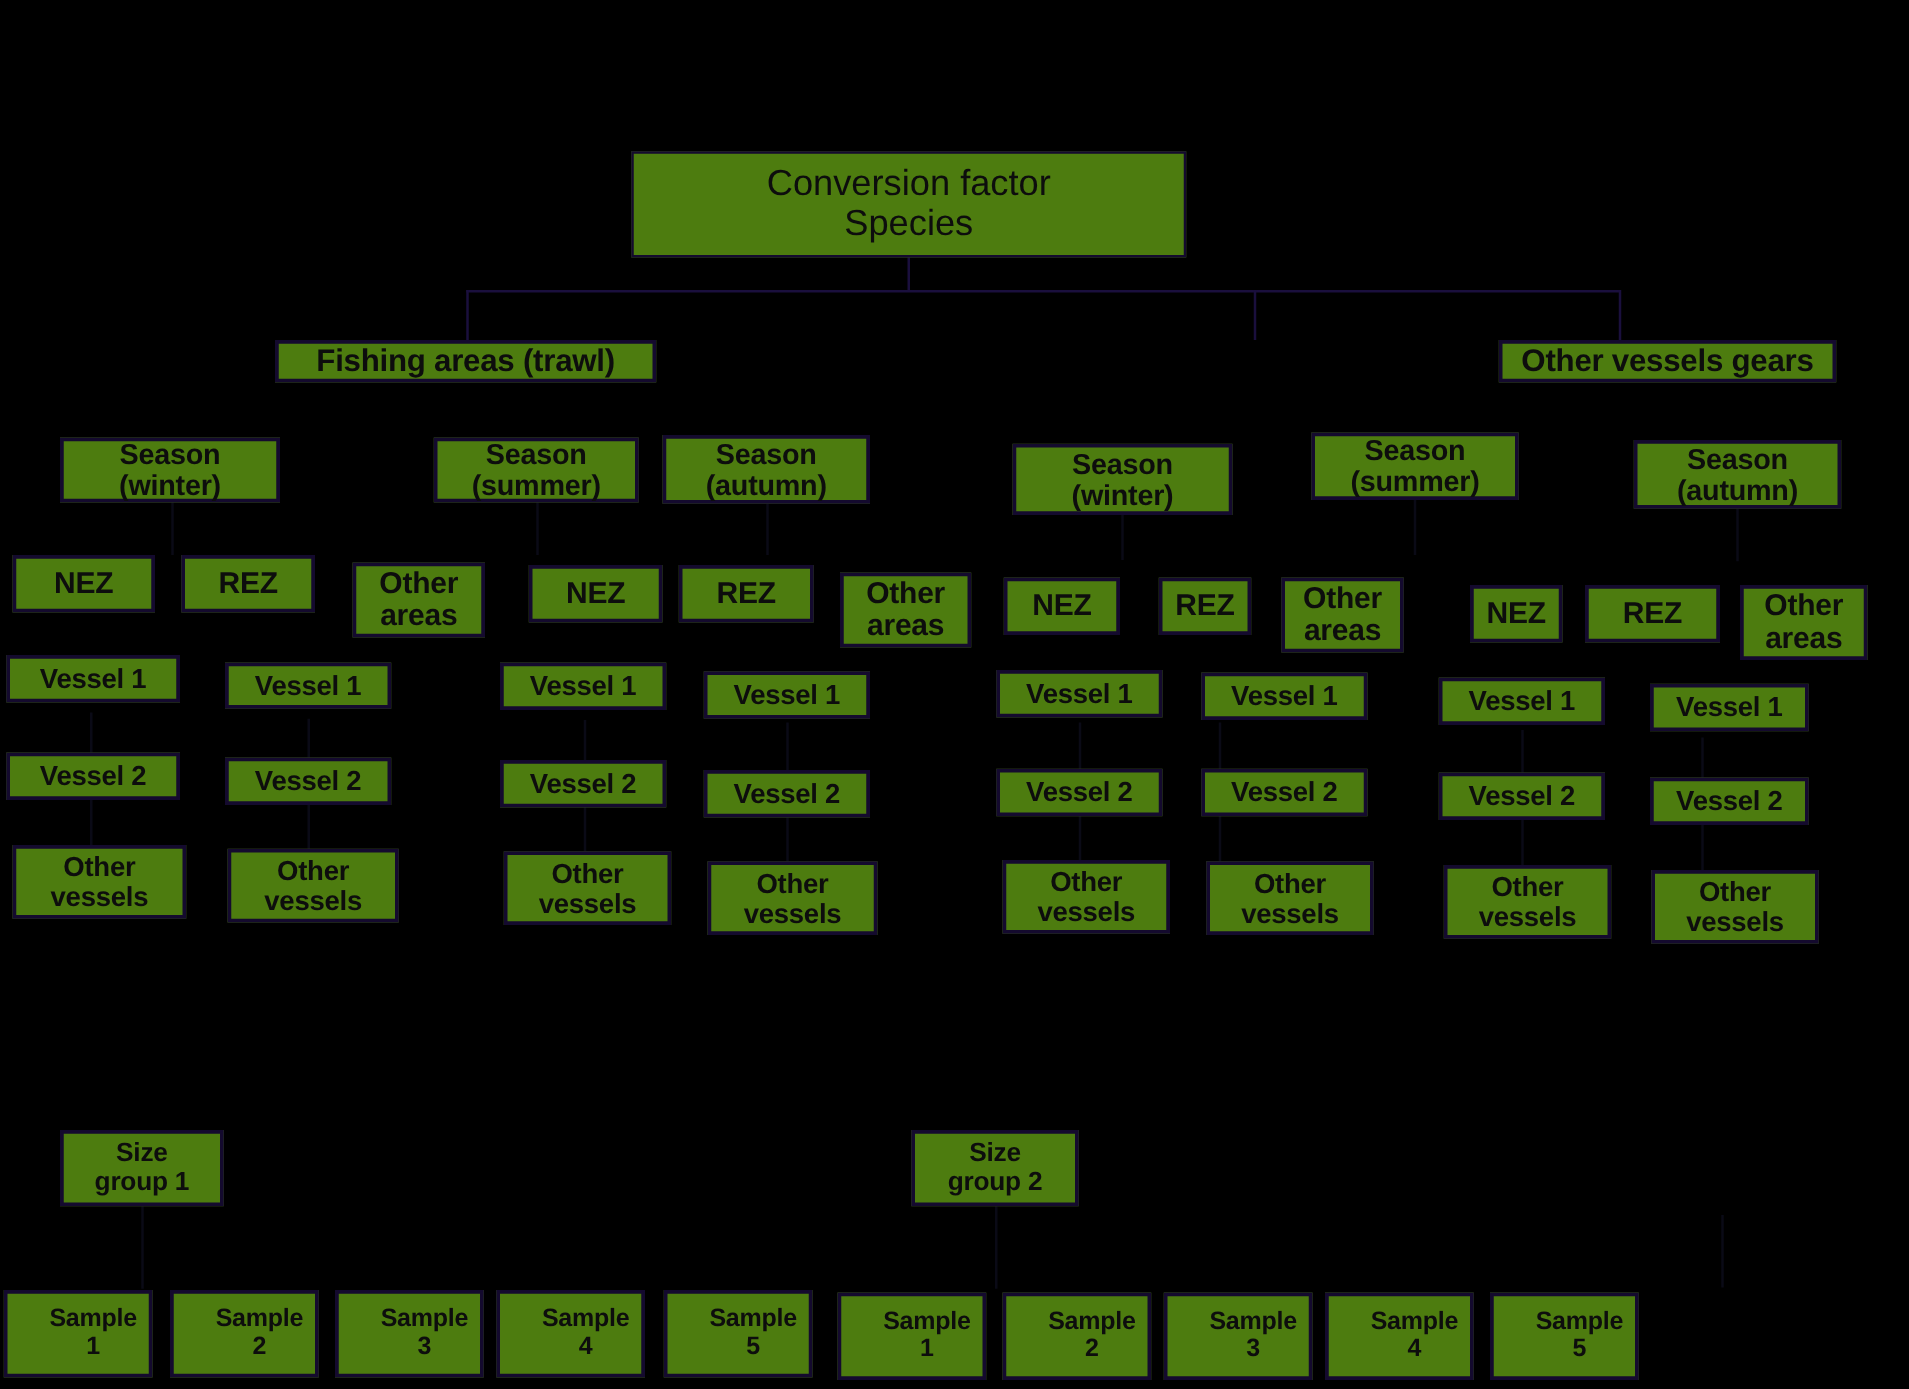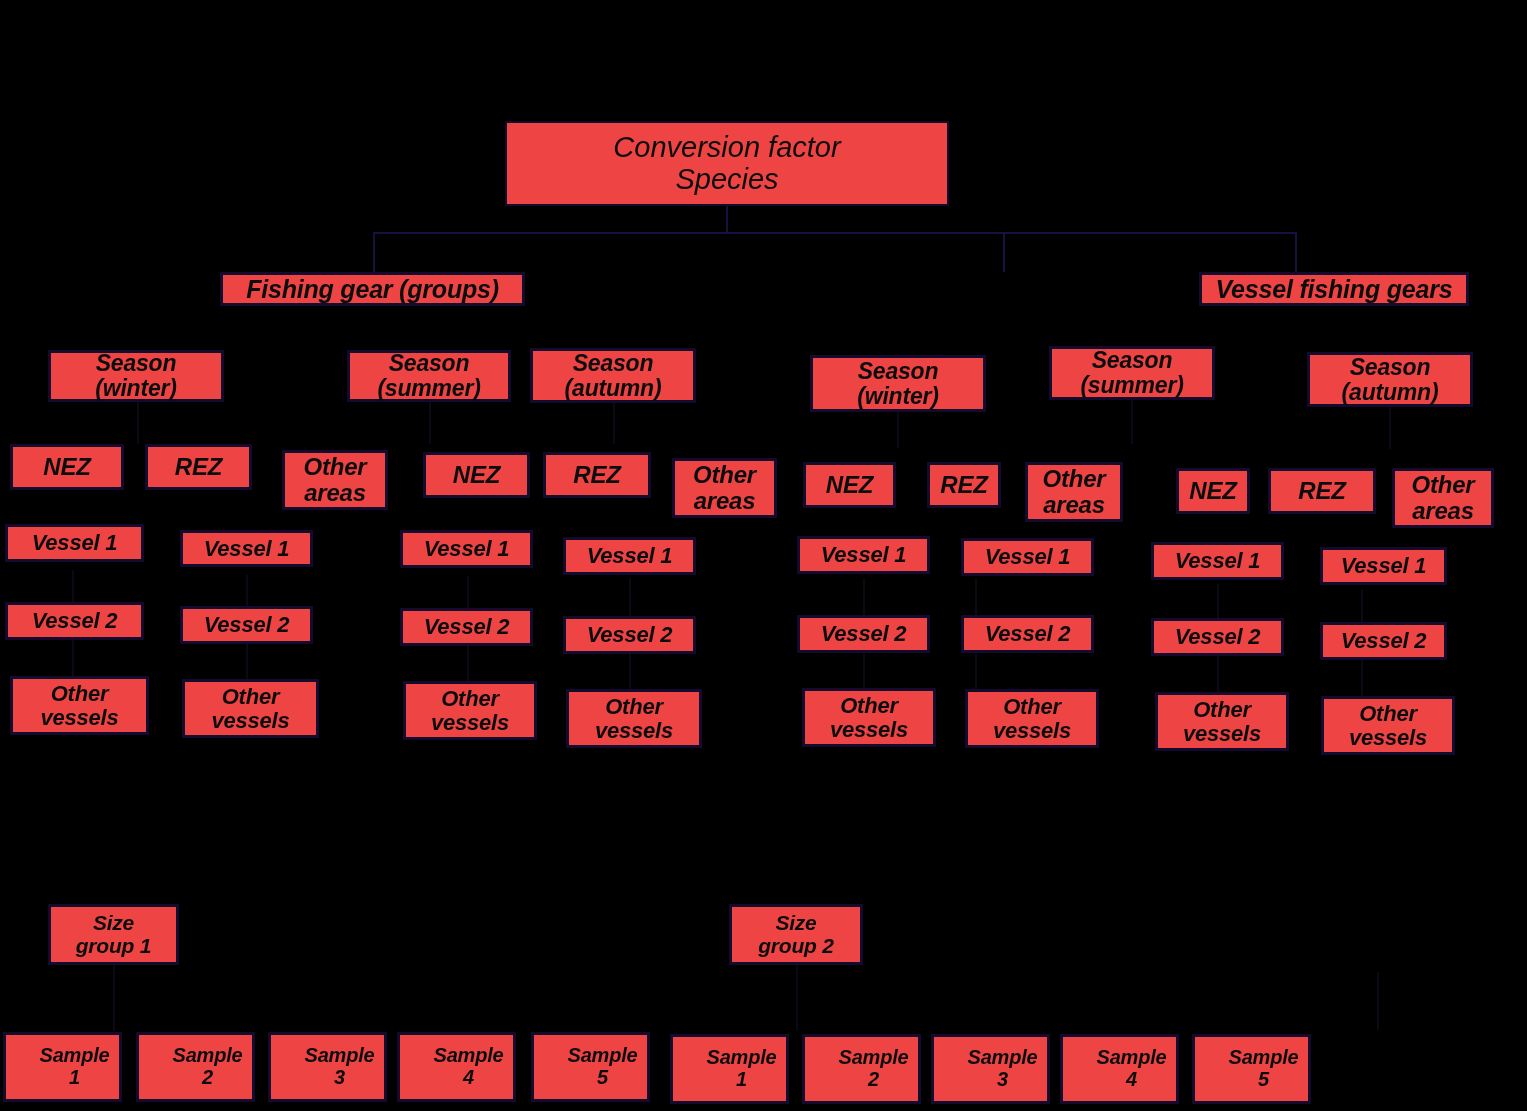--- a/index.html
+++ b/index.html
@@ -14,33 +14,32 @@
   #canvas {
     position: relative;
     width: 1527px;
     height: 1111px;
     background: #000000;
     overflow: hidden;
   }
   .node {
     position: absolute;
     box-sizing: border-box;
-    background: #ef4444;
+    background: #4d7c0f;
     border: 3px solid #140a2e;
     color: #0d0d0d;
     font-weight: bold;
     display: flex;
     align-items: center;
     justify-content: center;
     text-align: center;
     line-height: 1.08;
     letter-spacing: -0.2px;
     white-space: pre-line;
     z-index: 3;
-    font-style: italic;
   }
   .node.root {
     font-size: 29px;
     font-weight: normal;
     letter-spacing: 0px;
     border-width: 2px;
   }
   .node.gear {
     font-size: 25px;
   }
@@ -102,22 +101,22 @@
   <div class="conn v dark" style="left:1217px; top:584px; height:160px;"></div>
   <div class="conn v dark" style="left:1361px; top:590px; height:160px;"></div>
 
   <div class="conn v dark" style="left:113px; top:965px; height:66px;"></div>
   <div class="conn v dark" style="left:796px; top:965px; height:66px;"></div>
   <div class="conn v dark" style="left:1377px; top:972px; height:58px;"></div>
 
   <div class="node root" style="left:505px; top:121px; width:444px; height:85px;">Conversion factor
 Species</div>
 
-  <div class="node gear" style="left:220px; top:272px; width:305px; height:34px;">Fishing gear (groups)</div>
-  <div class="node gear" style="left:1199px; top:272px; width:270px; height:34px;">Vessel fishing gears</div>
+  <div class="node gear" style="left:220px; top:272px; width:305px; height:34px;">Fishing areas (trawl)</div>
+  <div class="node gear" style="left:1199px; top:272px; width:270px; height:34px;">Other vessels gears</div>
 
   <div class="node season" style="left:48px; top:350px; width:176px; height:52px;">Season
 (winter)</div>
   <div class="node season" style="left:347px; top:350px; width:164px; height:52px;">Season
 (summer)</div>
   <div class="node season" style="left:530px; top:348px; width:166px; height:55px;">Season
 (autumn)</div>
   <div class="node season" style="left:810px; top:355px; width:176px; height:57px;">Season
 (winter)</div>
   <div class="node season" style="left:1049px; top:346px; width:166px; height:54px;">Season

